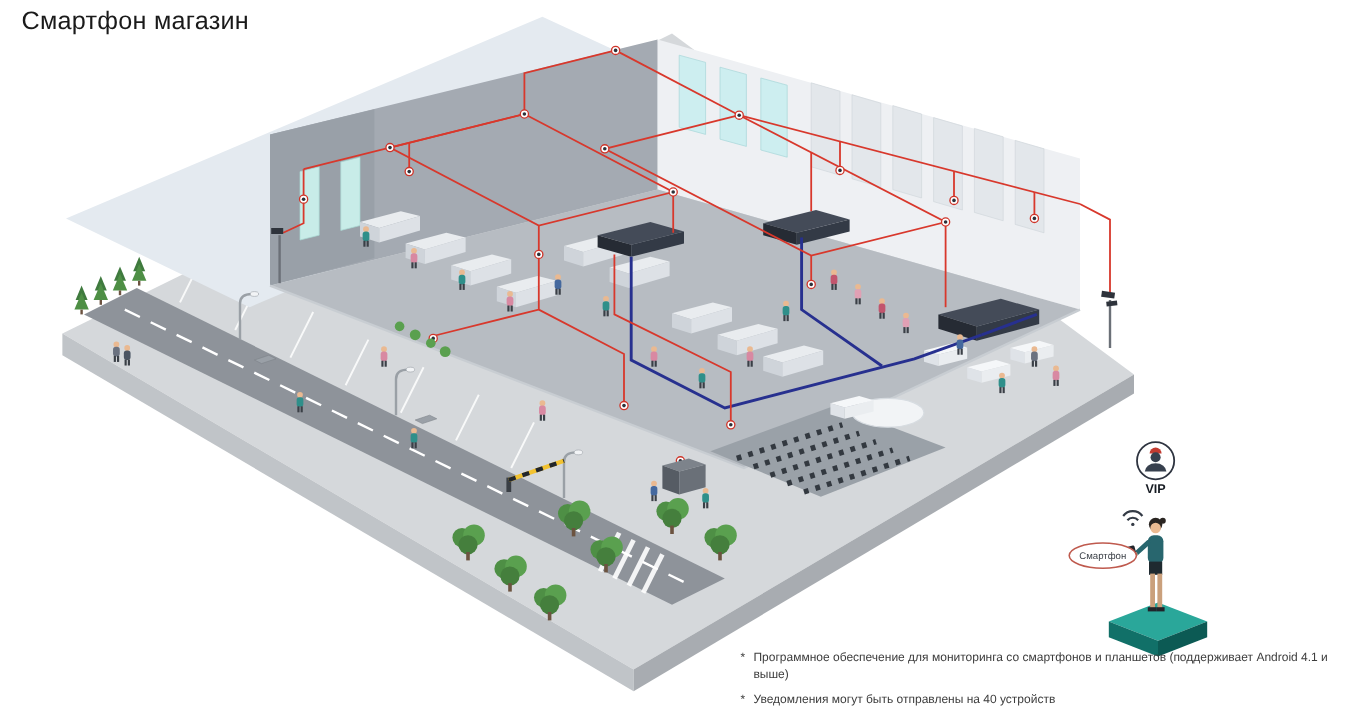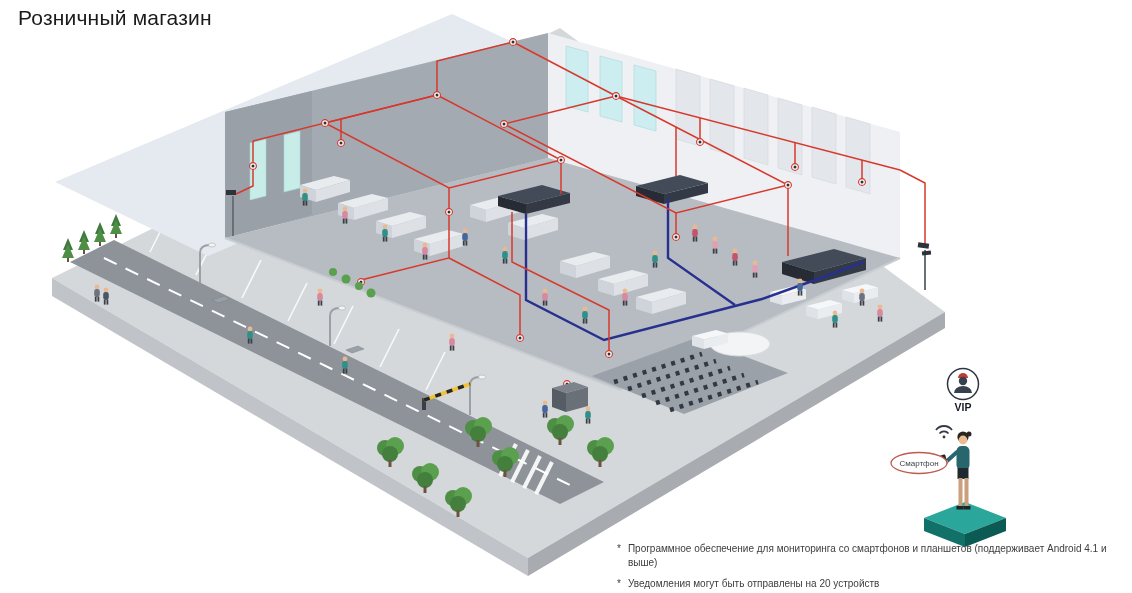--- a/index.html
+++ b/index.html
@@ -18,21 +18,21 @@
   }
   .footnote{display:flex;gap:7px;margin-bottom:8px;}
   .footnote .marker{flex:0 0 auto;}
   .footnote .fn-text{flex:1;}
 </style>
 </head>
 <body>
 
 <div class="stage">
 
-  <div class="page-title">Розничный магазин</div>
+  <div class="page-title">Смартфон магазин</div>
 
   <svg class="scene" viewBox="0 0 1132 593">
     <defs>
       <g id="cam">
         <circle r="3.4" fill="#ffffff" stroke="#cf3429" stroke-width="1.1"></circle>
         <circle r="1.5" fill="#2c313a"></circle>
       </g>
       <g id="person">
         <circle cx="0" cy="-9" r="2.4" fill="#eab991"></circle>
         <rect x="-2.8" y="-7" width="5.6" height="8" rx="2.4" fill="currentColor"></rect>
@@ -329,17 +329,17 @@
     </g>
   </svg>
 
   <div class="footnotes">
     <div class="footnote">
       <span class="marker">*</span>
       <span class="fn-text">Программное обеспечение для мониторинга со смартфонов и планшетов (поддерживает Android 4.1 и выше)</span>
     </div>
     <div class="footnote">
       <span class="marker">*</span>
-      <span class="fn-text">Уведомления могут быть отправлены на 20 устройств</span>
+      <span class="fn-text">Уведомления могут быть отправлены на 40 устройств</span>
     </div>
   </div>
 
 </div>
 
 </body></html>

